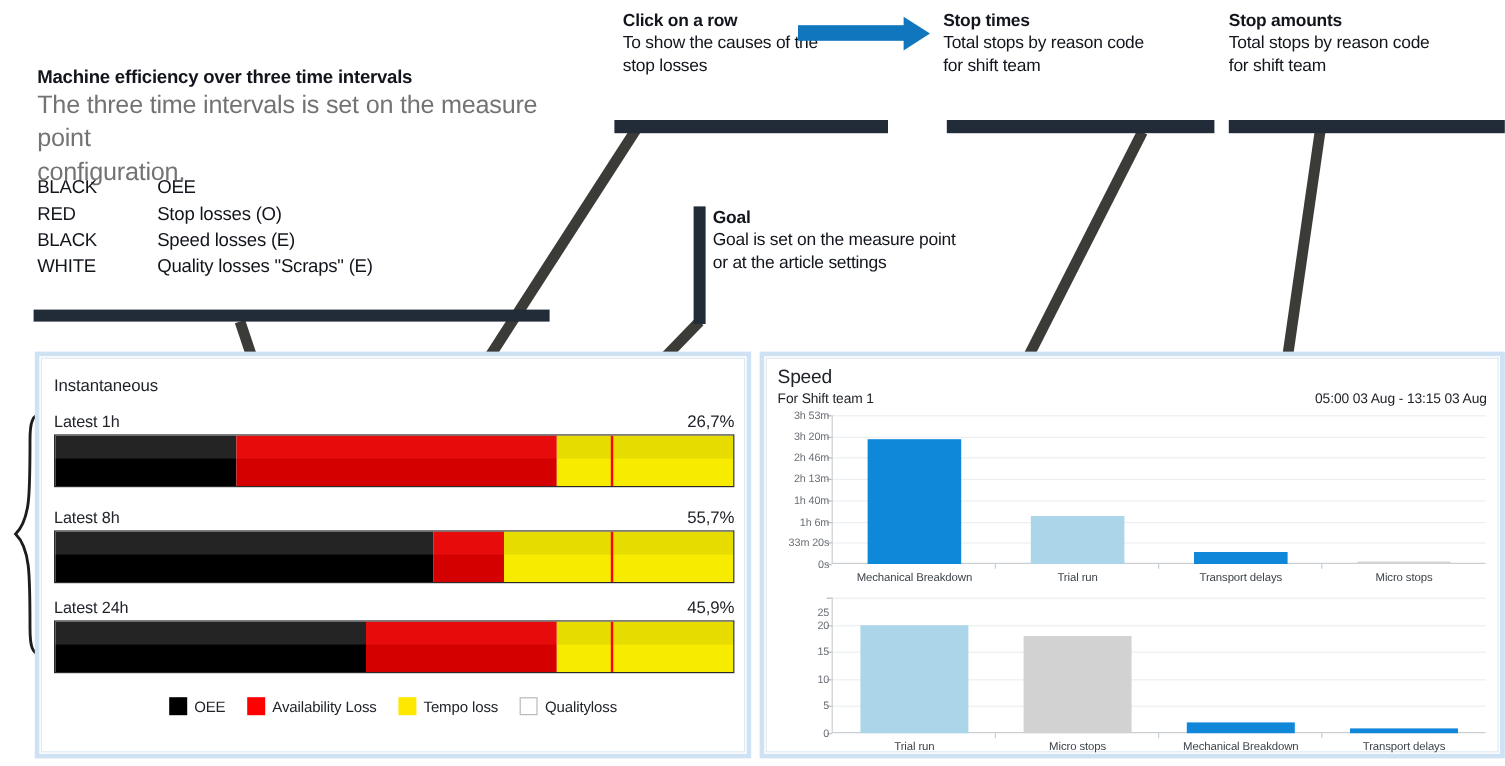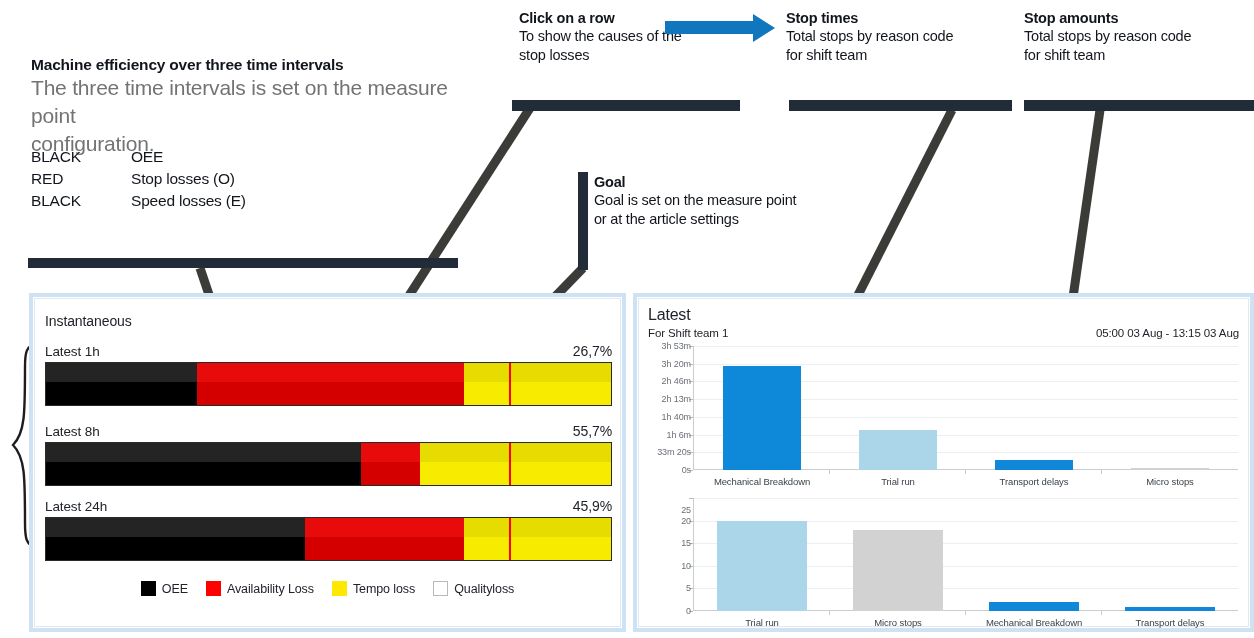--- a/index.html
+++ b/index.html
@@ -133,20 +133,24 @@
     <td>OEE</td>
   </tr>
   <tr>
     <td class="k">RED</td>
     <td>Stop losses (O)</td>
   </tr>
   <tr>
     <td class="k">BLACK</td>
     <td>Speed losses (E)</td>
   </tr>
+  <tr>
+    <td class="k">WHITE</td>
+    <td>Quality losses "Scraps" (E)</td>
+  </tr>
 </tbody>
   </table>
 
 <div class="abs navy-bar" style="left:28px;top:258px;width:430px;height:10px;"></div>
 
 <div class="abs" style="left:519px;top:10px;width:215px;">
   <div class="ann-title">Click on a row</div>
   <div class="ann-body">To show the causes of the</div>
   <div class="ann-body">stop losses</div>
 </div>
@@ -236,21 +240,21 @@
       <span class="sw white"></span>
       <span>Qualityloss</span>
     </div>
   </div>
 
 </div>
 
 <div class="abs panel" style="left:637px;top:297px;width:613px;height:331px;">
   <div class="panel-inner"></div>
 
-  <div class="abs pareto-title" style="left:10px;top:8px;">Latest</div>
+  <div class="abs pareto-title" style="left:10px;top:8px;">Speed</div>
   <div class="abs pareto-sub" style="left:10px;top:29px;">For Shift team 1</div>
   <div class="abs pareto-range" style="right:10px;top:29px;">05:00 03 Aug - 13:15 03 Aug</div>
 
   <div class="plot" style="position:absolute;left:55px;top:48px;width:545px;height:124px;">
 
     <div class="gridline" style="top:0px;"></div>
     <div class="gridline" style="top:17.7px;"></div>
     <div class="gridline" style="top:35.4px;"></div>
     <div class="gridline" style="top:53.1px;"></div>
     <div class="gridline" style="top:70.8px;"></div>

